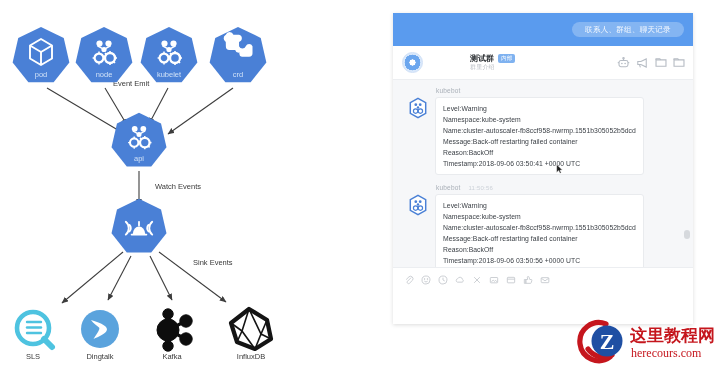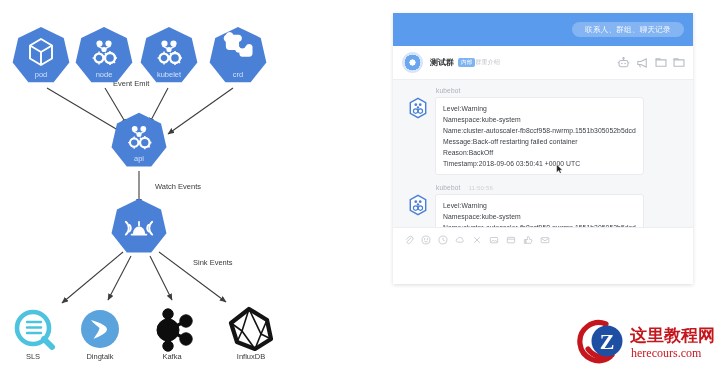--- a/index.html
+++ b/index.html
@@ -10,21 +10,21 @@
     overflow:hidden;position:relative;
   }
   .root{position:absolute;inset:0;}
 
   
   .diagram{position:absolute;left:0;top:0;width:380px;height:368px;background:#fff;}
   .diagram svg{display:block;}
 
   
   .chat-shell{
-    position:absolute;left:393px;top:13px;width:300px;height:271px;
+    position:absolute;left:393px;top:13px;width:300px;height:311px;
     background:#ffffff;
     box-shadow:0 1px 4px rgba(0,0,0,.14);
     overflow:hidden;display:flex;flex-direction:column;
   }
   .chat-header{
     height:33px;background:#5a9bee;flex:0 0 auto;position:relative;
     display:flex;align-items:center;justify-content:flex-end;
   }
   .search-pill{
     margin-right:9px;height:15px;min-width:96px;border-radius:8px;
@@ -35,21 +35,21 @@
   }
   .conv-bar{
     height:33px;flex:0 0 auto;background:#fff;border-bottom:1px solid #eceef1;
     display:flex;align-items:center;padding:0 8px 0 9px;gap:7px;
   }
   .conv-avatar{
     width:19px;height:19px;border-radius:50%;
     background:radial-gradient(circle at 50% 50%,#ffffff 0 22%,#6ba6ee 24% 58%,#d9e8fb 60% 100%);
     border:1px solid #cfe0f6;flex:0 0 auto;
   }
-  .conv-meta{display:flex;flex-direction:row;line-height:1.15;min-width:0;flex:1 1 auto;}
+  .conv-meta{display:flex;flex-direction:column;line-height:1.15;min-width:0;flex:1 1 auto;margin-left:40px;}
   .conv-title-row{display:flex;align-items:center;gap:4px;}
   .conv-title{font-size:8px;font-weight:bold;color:#2b2f33;}
   .conv-badge{
     font-size:5.5px;color:#fff;background:#7fb2f0;border-radius:2px;
     padding:.5px 3px;line-height:1.3;letter-spacing:.2px;
   }
   .conv-sub{font-size:6px;color:#b9bdc4;margin-top:1px;letter-spacing:.2px;}
   .conv-actions{display:flex;align-items:center;gap:6px;flex:0 0 auto;}
   .conv-actions svg{display:block;}
 

